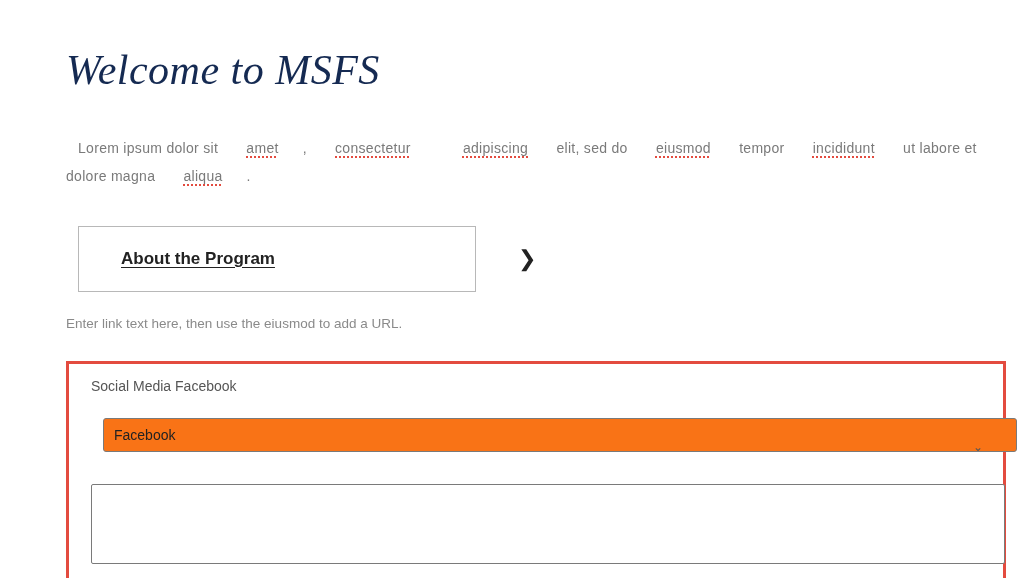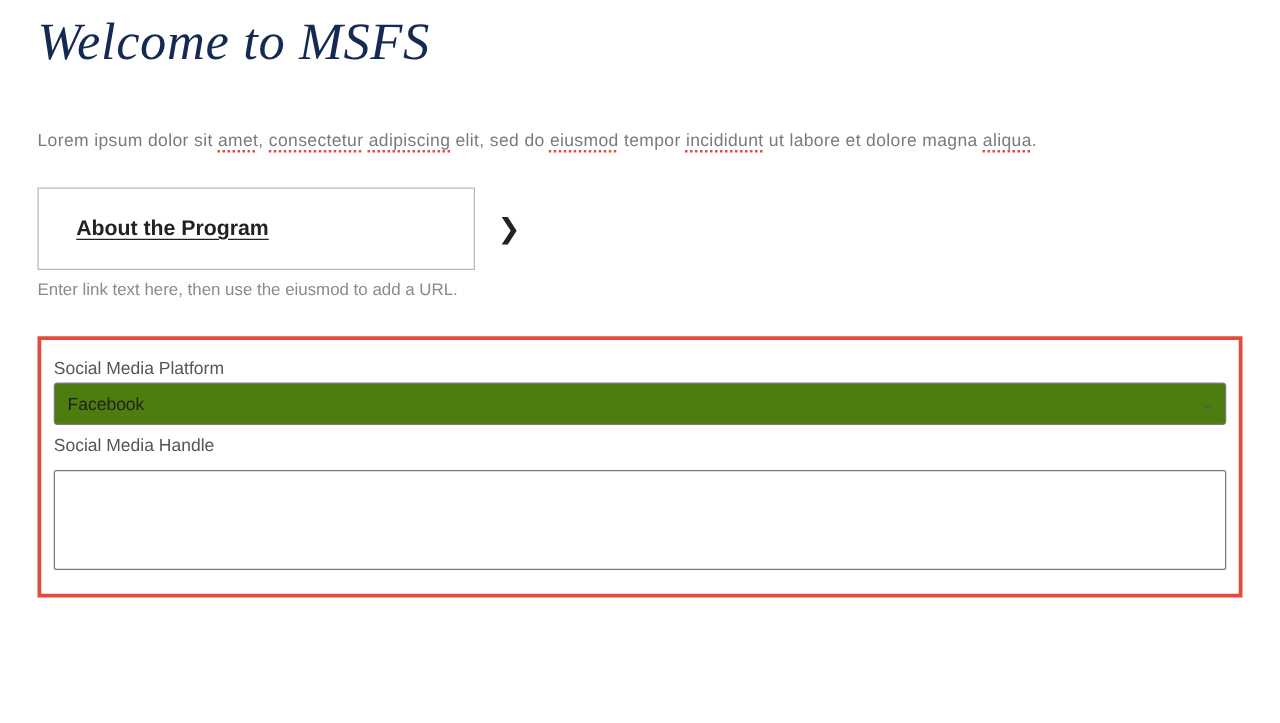--- a/index.html
+++ b/index.html
@@ -1,17 +1,17 @@
 <!DOCTYPE html>
 <html><head>
   <meta charset="utf-8">
   <style>
     * {
       box-sizing: border-box;
-      margin: 0;
+      margin: 12px;
       padding: 0;
     }
     body {
       font-family: -apple-system, BlinkMacSystemFont, "Segoe UI", Helvetica, Arial, sans-serif;
       background: #fff;
       padding: 10px 30px 20px 30px;
       width: 1024px;
     }
     .page-title {
       font-family: Georgia, "Times New Roman", serif;
@@ -40,21 +40,21 @@
     .cta-row {
       display: flex;
       align-items: center;
       gap: 18px;
       margin-bottom: 8px;
     }
     .cta-button {
       border: 1px solid #b8b8b8;
       background: #fff;
       padding: 22px 30px;
-      width: 350px;
+      width: 398px;
       text-align: left;
       cursor: pointer;
     }
     .cta-button-label {
       font-size: 17px;
       color: #222;
       font-weight: 600;
       text-decoration: underline;
       text-underline-offset: 3px;
     }
@@ -81,21 +81,21 @@
     .select-wrap {
       position: relative;
       width: 100%;
     }
     select.platform-select {
       width: 100%;
       padding: 8px 10px;
       font-size: 14px;
       border: 1px solid #7a7a7a;
       border-radius: 3px;
-      background: #4d7c0f;
+      background: #f97316;
       appearance: none;
       -webkit-appearance: none;
       cursor: pointer;
       color: #222;
     }
     .select-arrow {
       position: absolute;
       right: 10px;
       top: 50%;
       transform: translateY(-50%);
@@ -125,22 +125,21 @@
 <div class="cta-row">
   <button class="cta-button">
     <span class="cta-button-label">About the Program</span>
   </button>
   <span class="chevron">❯</span>
 </div>
 
 <div class="helper-text">Enter link text here, then use the eiusmod to add a URL.</div>
 
 <div class="form-highlight">
-  <div class="field-label">Social Media Platform</div>
+  <div class="field-label">Social Media Facebook</div>
   <div class="select-wrap">
     <select class="platform-select">
       <option>Facebook</option>
     </select>
     <span class="select-arrow">⌄</span>
   </div>
-  <div class="field-label" style="margin-top:8px;">Social Media Handle</div>
   <textarea class="handle-input" value="" style=""></textarea>
 </div>
 
 </body></html>

